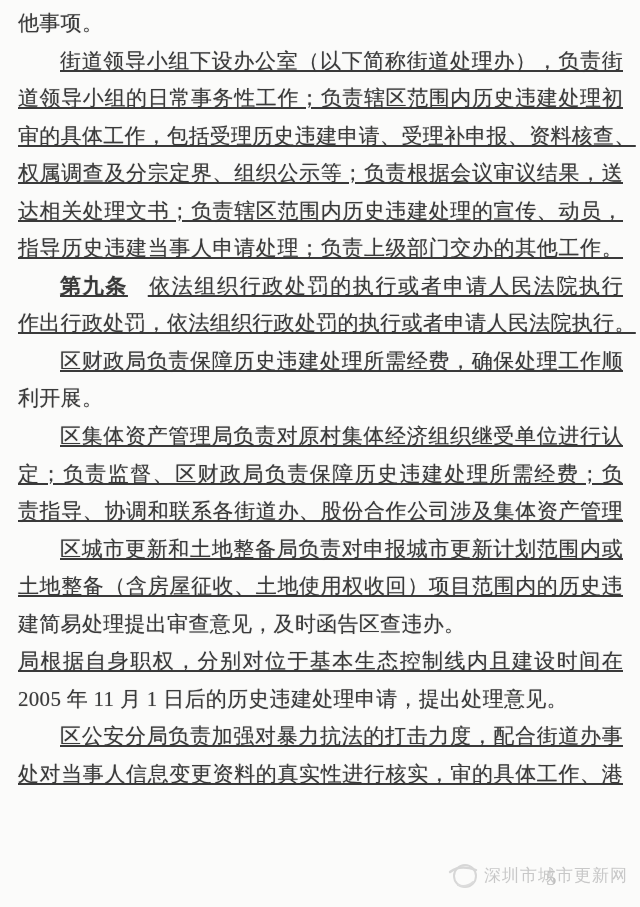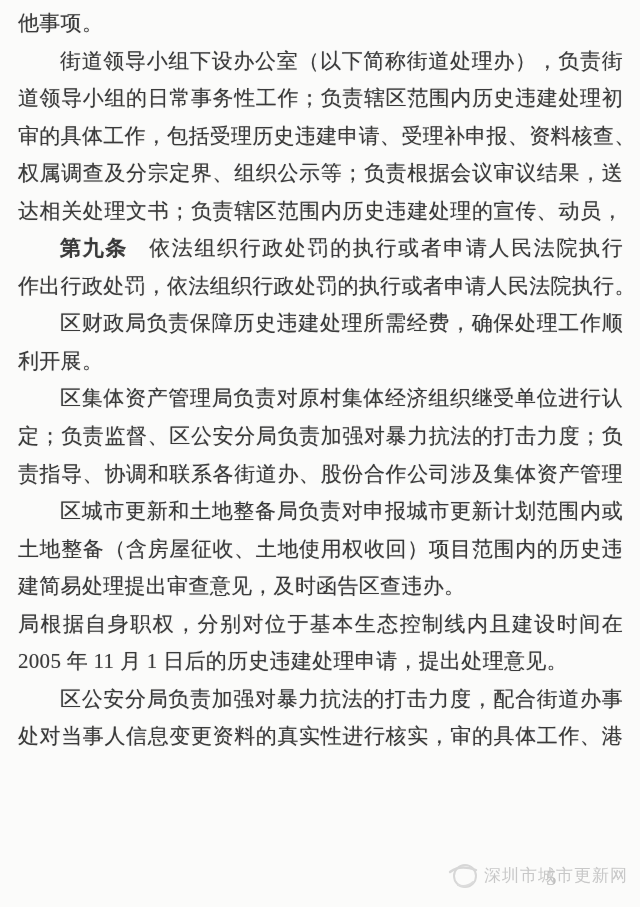--- a/index.html
+++ b/index.html
@@ -27,20 +27,21 @@
     line-height: 37.55px;
     font-size: 21px;
     white-space: nowrap;
     text-align: left;
     letter-spacing: 0.3px;
     text-shadow: 0 0 1px rgba(58,58,58,0.45);
   }
   .j {
     text-align: justify;
     text-align-last: justify;
+    text-decoration: underline;
   }
   .ind {
     text-indent: 42px;
   }
   .bh {
     font-weight: 700;
   }
   .hsp {
     display: inline-block;
     width: 0.95em;
@@ -77,26 +78,27 @@
 <body>
 
 <div class="page">
   <div class="textcol">
     <div class="ln">他事项。</div>
     <div class="ln j ind">街道领导小组下设办公室（以下简称街道处理办），负责街</div>
     <div class="ln j">道领导小组的日常事务性工作；负责辖区范围内历史违建处理初</div>
     <div class="ln j">审的具体工作，包括受理历史违建申请、受理补申报、资料核查、</div>
     <div class="ln j">权属调查及分宗定界、组织公示等；负责根据会议审议结果，送</div>
     <div class="ln j">达相关处理文书；负责辖区范围内历史违建处理的宣传、动员，</div>
+    <div class="ln j">指导历史违建当事人申请处理；负责上级部门交办的其他工作。</div>
     <div class="ln j ind"><span class="bh">第九条</span><span class="hsp"></span><span>依法组织行政处罚的执行或者申请人民法院执行</span></div>
     <div class="ln j">作出行政处罚，依法组织行政处罚的执行或者申请人民法院执行。</div>
     <div class="ln j ind">区财政局负责保障历史违建处理所需经费，确保处理工作顺</div>
     <div class="ln">利开展。</div>
     <div class="ln j ind">区集体资产管理局负责对原村集体经济组织继受单位进行认</div>
-    <div class="ln j">定；负责监督、区公安分局负责加强对暴力抗法的打击力度；负</div>
+    <div class="ln j">定；负责监督、区财政局负责保障历史违建处理所需经费；负</div>
     <div class="ln j">责指导、协调和联系各街道办、股份合作公司涉及集体资产管理</div>
     <div class="ln j ind">区城市更新和土地整备局负责对申报城市更新计划范围内或</div>
     <div class="ln j">土地整备（含房屋征收、土地使用权收回）项目范围内的历史违</div>
     <div class="ln">建简易处理提出审查意见，及时函告区查违办。</div>
     <div class="ln j">局根据自身职权，分别对位于基本生态控制线内且建设时间在</div>
     <div class="ln">2005 年 11 月 1 日后的历史违建处理申请，提出处理意见。</div>
     <div class="ln j ind">区公安分局负责加强对暴力抗法的打击力度，配合街道办事</div>
     <div class="ln j">处对当事人信息变更资料的真实性进行核实，审的具体工作、港</div>
   </div>
 

